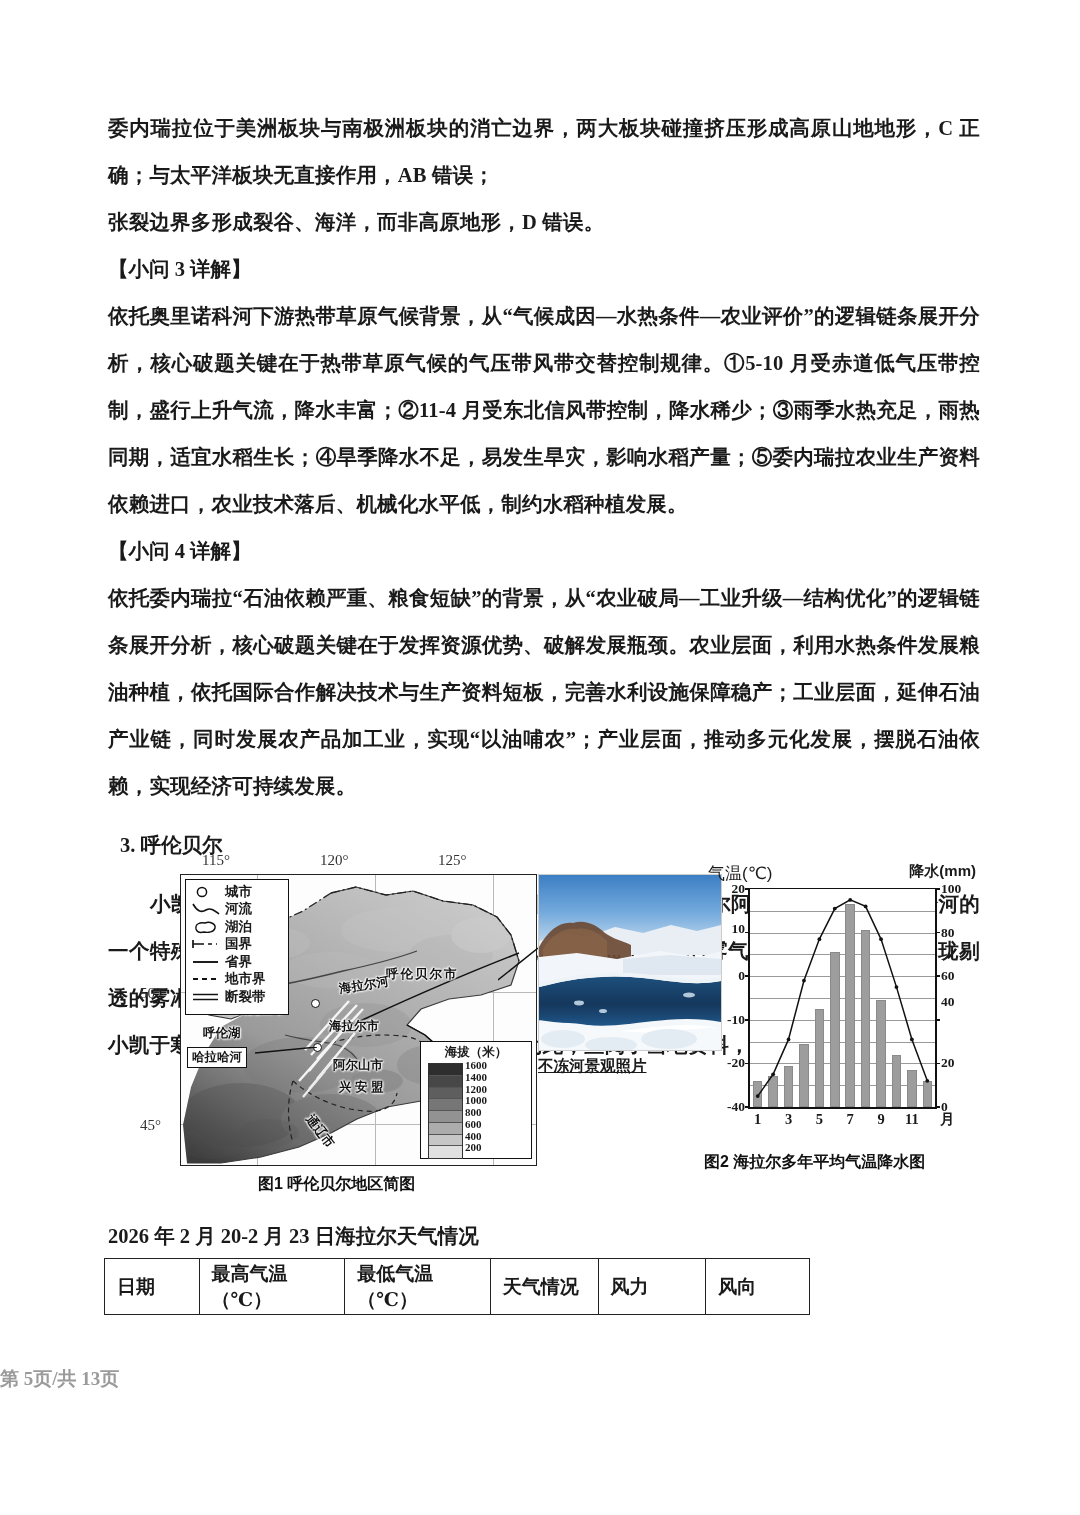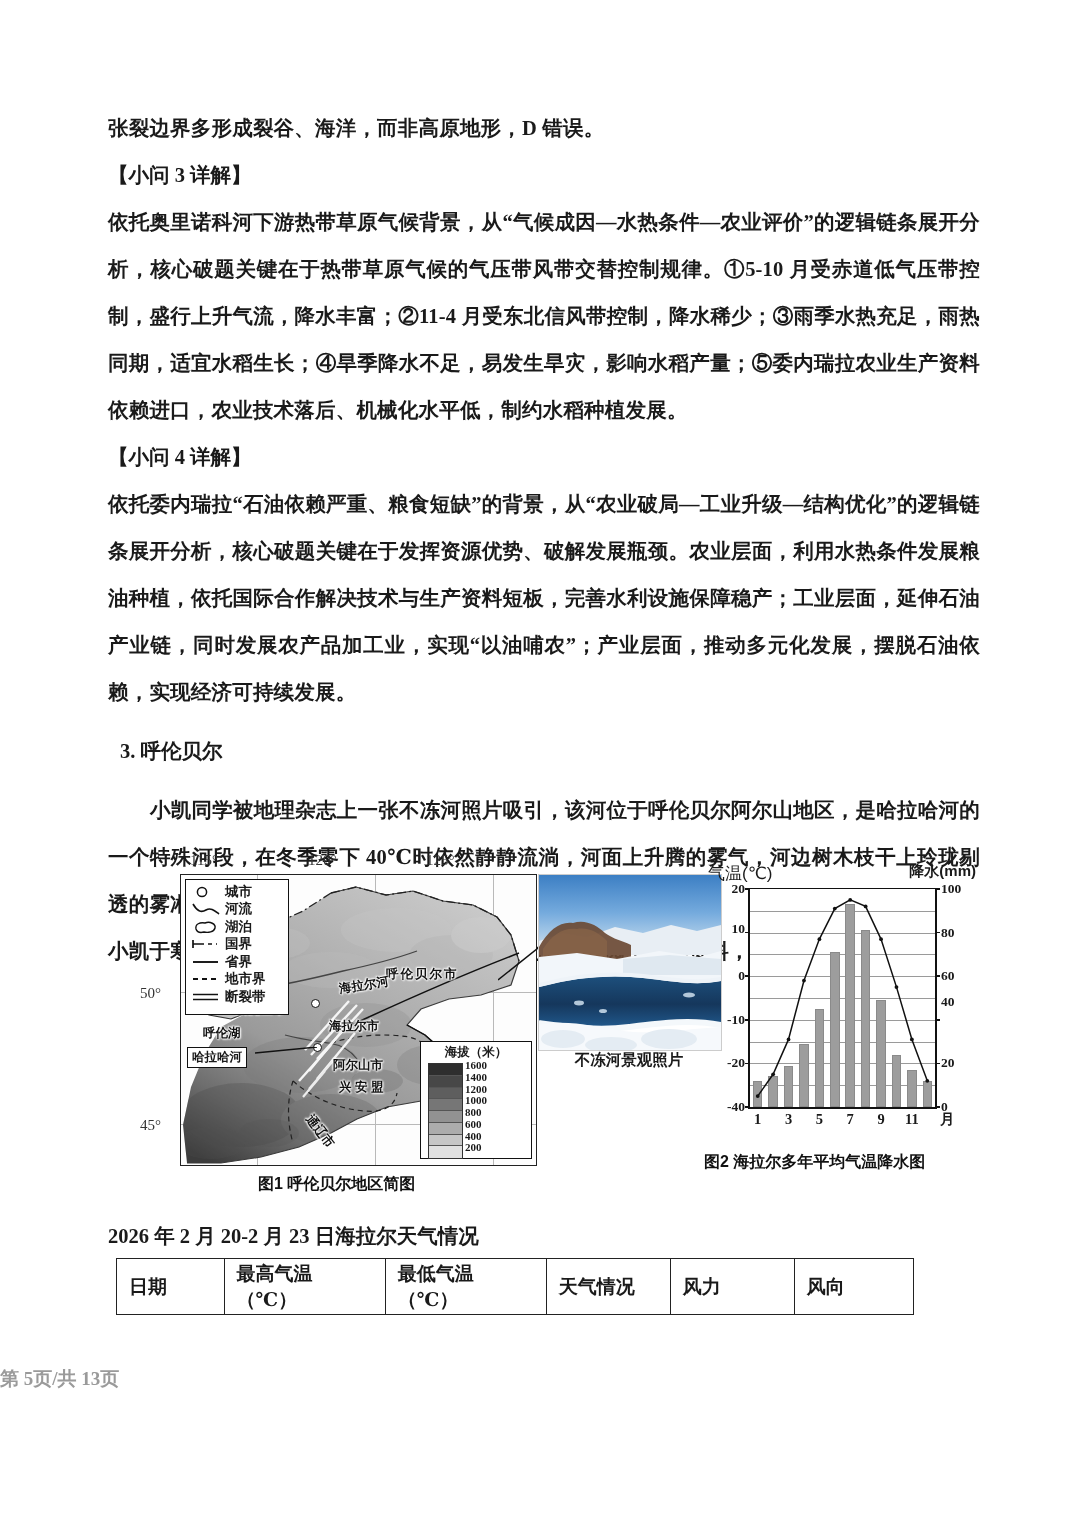--- a/index.html
+++ b/index.html
@@ -35,21 +35,21 @@
     margin:12px;font-size:20.5px;line-height:47px;font-weight:600;
   }
 
   
   .figures{
     position:absolute;left:108px;top:852px;width:872px;height:360px;
   }
 
   
   .map-wrap{position:absolute;left:30px;top:0;width:400px;height:355px;}
-  .lon-axis{position:absolute;left:0;top:0;width:400px;height:22px;}
+  .lon-axis{position:absolute;left:12px;top:0;width:400px;height:22px;}
   .lon-axis span{position:absolute;font-size:15px;color:#333;}
   .lat-axis span{position:absolute;font-size:15px;color:#333;}
   .map-box{
     position:absolute;left:42px;top:22px;width:355px;height:290px;
     border:1.4px solid #222;background:#fdfdfd;overflow:hidden;
   }
   .grat{position:absolute;background:#b9b9b9;}
   .legend-box{
     position:absolute;left:4px;top:4px;width:104px;height:136px;
     border:1.6px solid #111;background:#fff;z-index:6;
@@ -85,22 +85,22 @@
     font-family:"Liberation Sans","DejaVu Sans",sans-serif;white-space:nowrap;
   }
   .fig-cap{
     position:absolute;font-size:16px;font-weight:700;
     font-family:"Liberation Sans","DejaVu Sans",sans-serif;color:#111;
   }
 
   
   .photo-wrap{position:absolute;left:430px;top:22px;width:182px;height:250px;}
   .photo{position:absolute;left:0;top:0;width:182px;height:175px;border:1px solid #ccc;overflow:hidden;}
-  .photo-cap{position:absolute;left:0;top:176px;width:182px;text-align:center;
-    font-size:15.5px;font-weight:700;font-family:"Liberation Sans","DejaVu Sans",sans-serif;}
+  .photo-cap{position:absolute;left:0;top:182px;width:182px;
+    font-size:15.5px;font-weight:700;font-family:"Liberation Sans","DejaVu Sans",sans-serif;text-decoration:underline;}
 
   
   .chart-wrap{position:absolute;left:600px;top:10px;width:272px;height:345px;}
   .chart-title-l{position:absolute;left:0px;top:0px;font-size:17px;font-weight:400;
     font-family:"Liberation Sans","DejaVu Sans",sans-serif;}
   .chart-title-r{position:absolute;right:4px;top:0px;font-size:15px;font-weight:700;
     font-family:"Liberation Sans","DejaVu Sans",sans-serif;}
   .plot{
     position:absolute;left:40px;top:26px;width:185px;height:218px;
     border-left:2px solid #111;border-right:2px solid #111;
@@ -122,39 +122,40 @@
     font-family:"Liberation Serif","DejaVu Serif",serif;}
   .xunit{position:absolute;left:232px;top:248px;font-size:14.5px;font-weight:700;
     font-family:"Liberation Sans","DejaVu Sans",sans-serif;}
 
   
   .table-title{
     position:absolute;left:108px;top:1222px;font-size:20.5px;font-weight:600;
     font-family:"Liberation Serif","DejaVu Serif",serif;
   }
   table.wtab{
-    position:absolute;left:116px;top:1258px;width:798px;border-collapse:collapse;
+    position:absolute;left:104px;top:1258px;width:706px;border-collapse:collapse;
   }
   table.wtab th{
     border:1.3px solid #222;height:55px;text-align:left;padding:0 12px;
     font-size:19px;font-weight:600;
     font-family:"Liberation Serif","DejaVu Serif",serif;
   }
   .footer{
     position:absolute;left:0;top:1366px;width:1080px;text-align:left;
     font-size:19px;color:#9a9a9a;font-weight:600;
     font-family:"Liberation Serif","DejaVu Serif",serif;
   }
 </style>
 </head>
 <body>
 
 <div class="page">
 
   <div class="content">
+    <p class="para">委内瑞拉位于美洲板块与南极洲板块的消亡边界，两大板块碰撞挤压形成高原山地地形，C 正确；与太平洋板块无直接作用，AB 错误；</p>
     <p class="para">张裂边界多形成裂谷、海洋，而非高原地形，D 错误。</p>
     <p class="heading">【小问 3 详解】</p>
     <p class="para">依托奥里诺科河下游热带草原气候背景，从“气候成因—水热条件—农业评价”的逻辑链条展开分析，核心破题关键在于热带草原气候的气压带风带交替控制规律。①5-10 月受赤道低气压带控制，盛行上升气流，降水丰富；②11-4 月受东北信风带控制，降水稀少；③雨季水热充足，雨热同期，适宜水稻生长；④旱季降水不足，易发生旱灾，影响水稻产量；⑤委内瑞拉农业生产资料依赖进口，农业技术落后、机械化水平低，制约水稻种植发展。</p>
     <p class="heading">【小问 4 详解】</p>
     <p class="para">依托委内瑞拉“石油依赖严重、粮食短缺”的背景，从“农业破局—工业升级—结构优化”的逻辑链条展开分析，核心破题关键在于发挥资源优势、破解发展瓶颈。农业层面，利用水热条件发展粮油种植，依托国际合作解决技术与生产资料短板，完善水利设施保障稳产；工业层面，延伸石油产业链，同时发展农产品加工业，实现“以油哺农”；产业层面，推动多元化发展，摆脱石油依赖，实现经济可持续发展。</p>
     <p class="num-head">3. 呼伦贝尔</p>
     <p class="para indent">小凯同学被地理杂志上一张不冻河照片吸引，该河位于呼伦贝尔阿尔山地区，是哈拉哈河的一个特殊河段，在冬季零下 40℃时依然静静流淌，河面上升腾的雾气，河边树木枝干上玲珑剔透的雾凇，非常有特色。</p>
     <p class="para">小凯于寒假前往呼伦贝尔地区开展研学之旅，为此，查阅了当地资料，做好了旅行计划。</p>
   </div>
 

